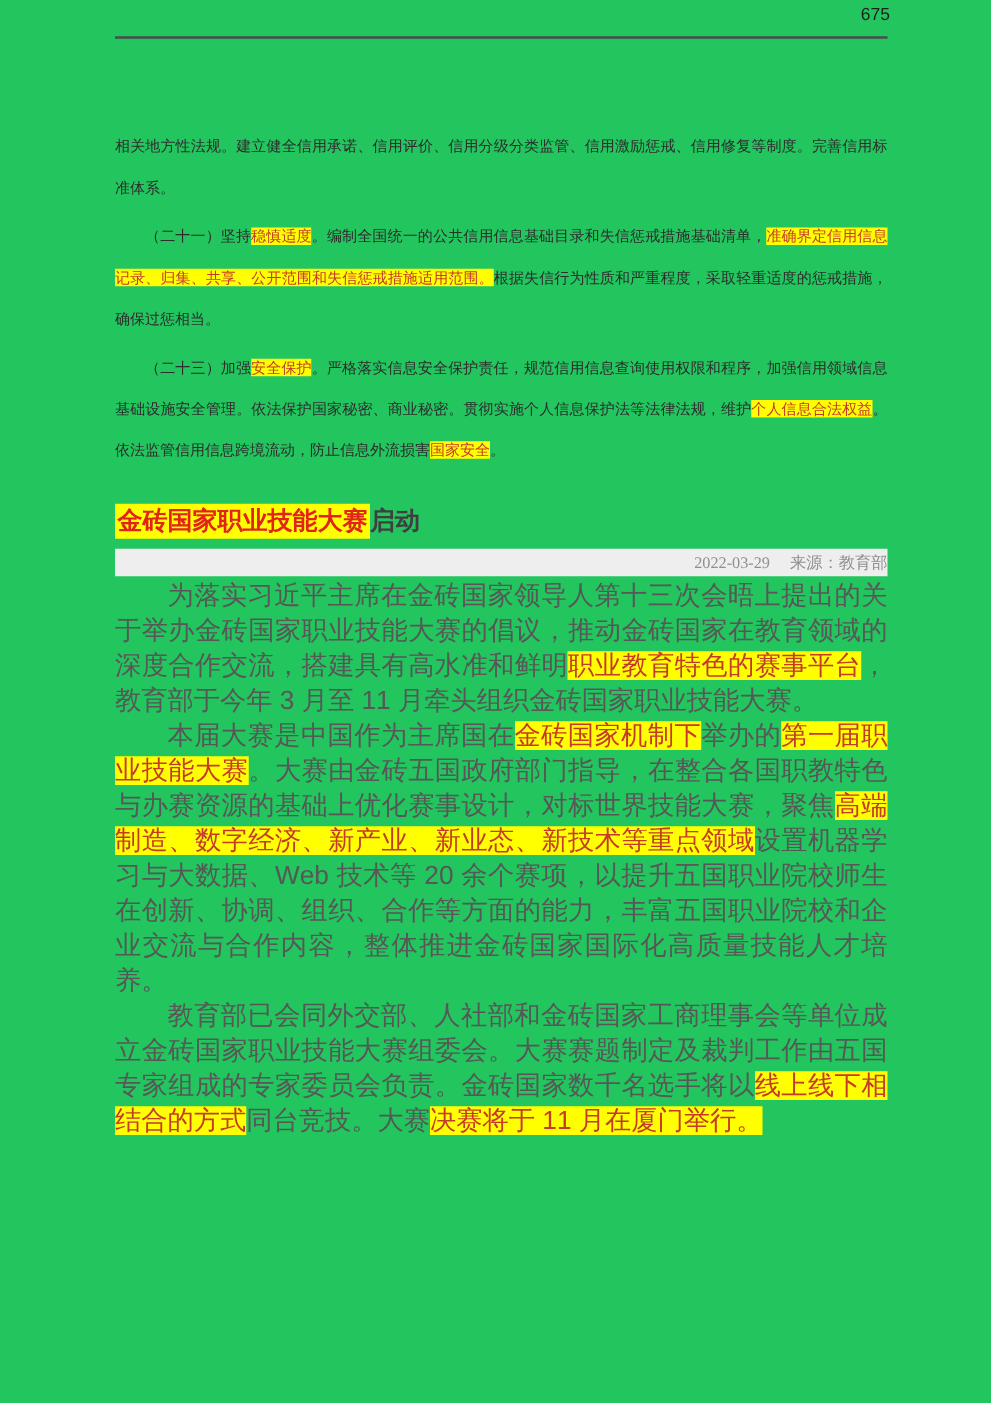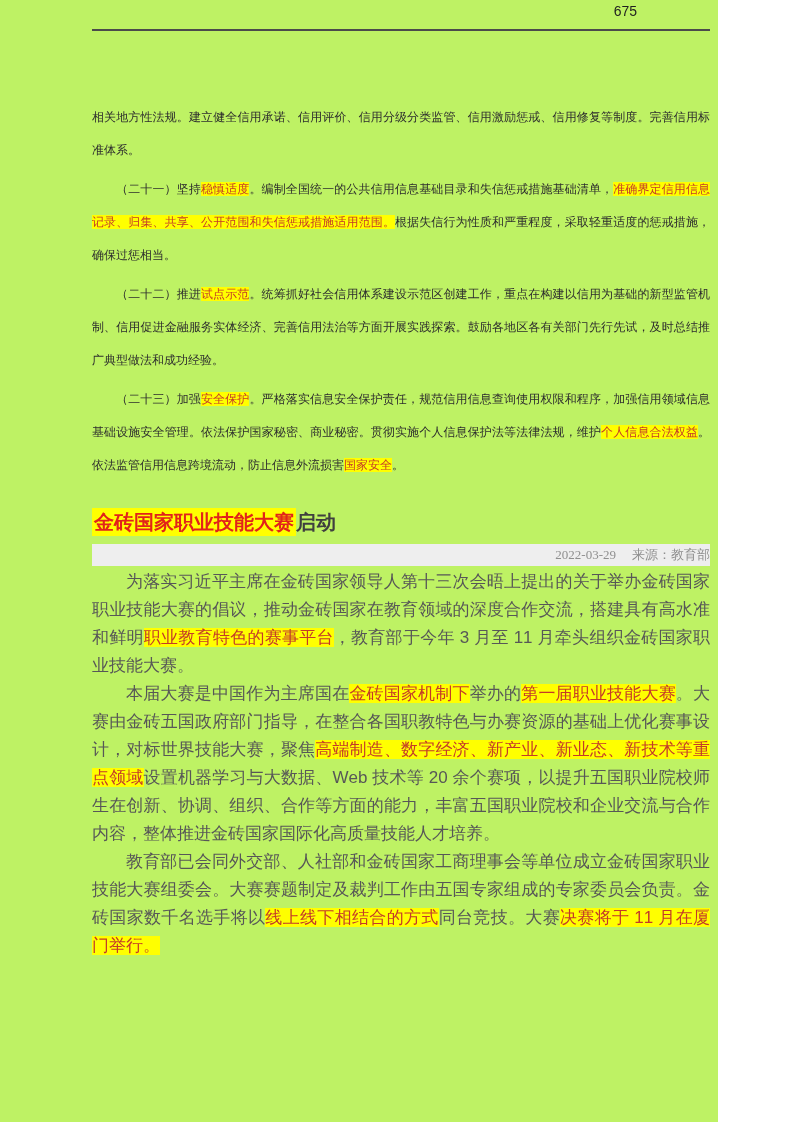--- a/index.html
+++ b/index.html
@@ -1,21 +1,21 @@
 <!DOCTYPE html>
 <html style="--hl: #ffff00; --red: #c43b28; --titlered: #e2231a;"><head>
 <meta charset="utf-8">
 <style>
   :root{
     --hl:#ffff00;
     --red:#c43b28;
     --titlered:#e2231a;
   }
   html,body{margin:0;padding:0;background:#ffffff;}
-  .page{position:relative;width:718px;height:1122px;background:#bef264;overflow:hidden;
+  .page{position:relative;width:793px;height:1122px;background:#22c55e;overflow:hidden;
         font-kerning:none;}
   .pageno{position:absolute;top:3px;right:81px;
         font-family:"Liberation Sans","DejaVu Sans",sans-serif;
         font-size:14px;color:#1f1f1f;}
   .content{position:absolute;left:92px;top:0;width:618px;}
   .rule{margin-top:29px;height:0;border-top:2px solid #4b4b4b;}
   
   .doc{margin-top:70px;font-family:"Liberation Serif","DejaVu Serif",serif;
        font-size:12px;line-height:33px;color:#2d2d2d;text-align:justify;}
   .doc p{margin:0 0 6px 0;}
@@ -24,35 +24,34 @@
   
   .title{margin:24px 0 0 0;text-align:left;
          font-family:"Liberation Sans","DejaVu Sans",sans-serif;
          font-size:20px;font-weight:bold;color:#3f3f3f;line-height:32px;}
   .title .hl{background:var(--hl);color:var(--titlered);padding:3px 2px;}
   .meta{margin-top:6px;height:22px;line-height:22px;background:#eeeeee;
         color:#8f8f8f;font-family:"Liberation Serif","DejaVu Serif",serif;
         font-size:13px;padding-left:8px;box-sizing:border-box;text-align:right;}
   .meta .date{margin-right:16px;}
   .article{margin-top:2px;font-family:"Liberation Sans","DejaVu Sans",sans-serif;
-           font-size:17px;line-height:28px;color:#575757;text-align:justify;}
+           font-size:21px;line-height:28px;color:#575757;text-align:justify;}
   .article p{margin:0;text-indent:2em;}
 </style>
 </head>
 <body>
 
 <div class="page">
   <div class="pageno">675</div>
   <div class="content">
     <div class="rule"></div>
 
     <div class="doc">
       <p><span>相关地方性法规。建立健全信用承诺、信用评价、信用分级分类监管、信用激励惩戒、信用修复等制度。完善信用标准体系。</span></p>
       <p class="indent"><span>（二十一）坚持</span><span class="hl">稳慎适度</span><span>。编制全国统一的公共信用信息基础目录和失信惩戒措施基础清单，</span><span class="hl">准确界定信用信息记录、归集、共享、公开范围和失信惩戒措施适用范围。</span><span>根据失信行为性质和严重程度，采取轻重适度的惩戒措施，确保过惩相当。</span></p>
-      <p class="indent"><span>（二十二）推进</span><span class="hl">试点示范</span><span>。统筹抓好社会信用体系建设示范区创建工作，重点在构建以信用为基础的新型监管机制、信用促进金融服务实体经济、完善信用法治等方面开展实践探索。鼓励各地区各有关部门先行先试，及时总结推广典型做法和成功经验。</span></p>
       <p class="indent"><span>（二十三）加强</span><span class="hl">安全保护</span><span>。严格落实信息安全保护责任，规范信用信息查询使用权限和程序，加强信用领域信息基础设施安全管理。依法保护国家秘密、商业秘密。贯彻实施个人信息保护法等法律法规，维护</span><span class="hl">个人信息合法权益</span><span>。依法监管信用信息跨境流动，防止信息外流损害</span><span class="hl">国家安全</span><span>。</span></p>
     </div>
 
     <h1 class="title"><span class="hl">金砖国家职业技能大赛</span><span>启动</span></h1>
 
     <div class="meta">
       <span class="date">2022-03-29</span><span>来源：教育部</span>
     </div>
 
     <div class="article">

